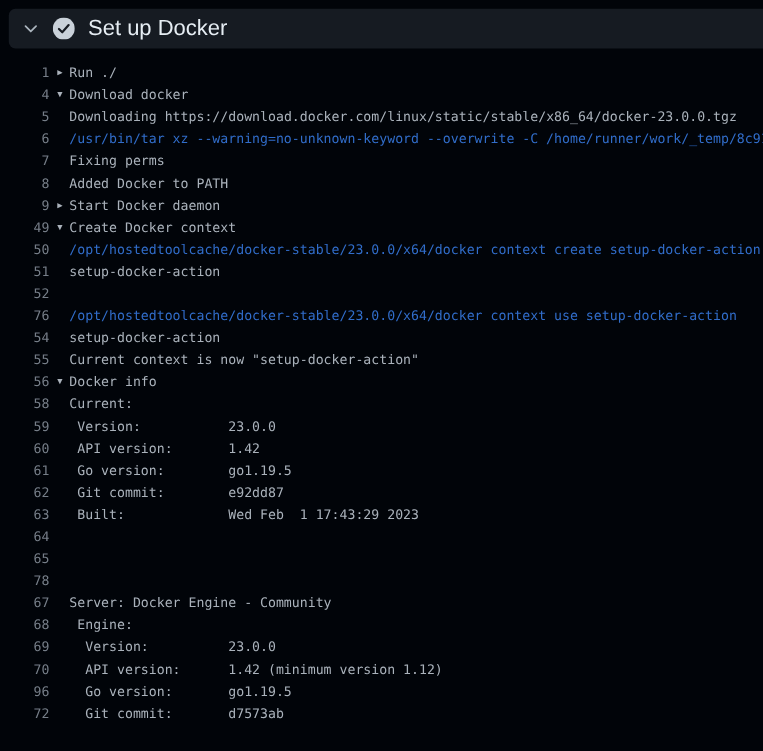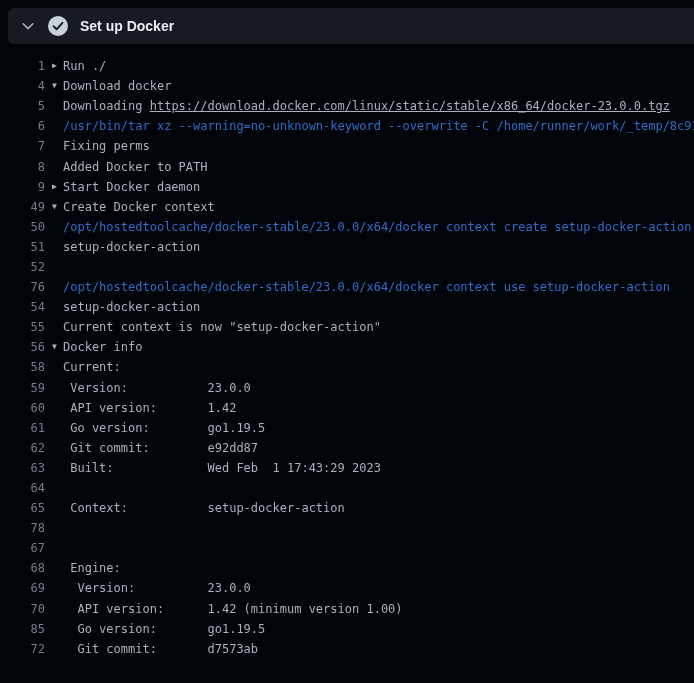--- a/index.html
+++ b/index.html
@@ -41,22 +41,22 @@
   }
   .status {
     width: 20px; height: 20px;
     margin-left: 12px;
     display: inline-flex;
     flex: none;
   }
   .title {
     margin-left: 12px;
     color: var(--header-text);
-    font-size: 14px;
-    font-weight: 700;
+    font-size: 20px;
+    font-weight: 400;
     white-space: nowrap;
     text-align: right;
   }
 
   .log {
     position: absolute;
     left: 0; right: 0; top: 44px; bottom: 0;
     padding-top: 12px;
     overflow: hidden;
     font-family: "DejaVu Sans Mono", "Liberation Mono", monospace;
@@ -77,21 +77,21 @@
   }
   .marker {
     flex: 0 0 18px;
     padding-left: 7px;
     font-size: 8px;
     line-height: 1;
     color: var(--text);
   }
   .text  { color: var(--text); }
   .text.command { color: var(--blue); }
-  .link { color: var(--text); text-decoration: underline; cursor: pointer; }
+  .link { color: var(--text); cursor: pointer; }
 </style>
 </head>
 <body>
 
 <div class="page">
 
   <header class="step-header">
     <span class="chev">
       <svg width="14" height="14" viewBox="0 0 16 16" aria-hidden="true">
         <path d="M2.5 5.5 L8 11 L13.5 5.5" fill="none" stroke="currentColor" stroke-width="1.8" stroke-linecap="round" stroke-linejoin="round"></path>
@@ -122,23 +122,23 @@
       <div class="log-line"><span class="num">54</span><span class="marker"></span><span class="text">setup-docker-action</span></div>
       <div class="log-line"><span class="num">55</span><span class="marker"></span><span class="text">Current context is now "setup-docker-action"</span></div>
       <div class="log-line group"><span class="num">56</span><span class="marker">▼</span><span class="text">Docker info</span></div>
       <div class="log-line"><span class="num">58</span><span class="marker"></span><span class="text">Current:</span></div>
       <div class="log-line"><span class="num">59</span><span class="marker"></span><span class="text"> Version:           23.0.0</span></div>
       <div class="log-line"><span class="num">60</span><span class="marker"></span><span class="text"> API version:       1.42</span></div>
       <div class="log-line"><span class="num">61</span><span class="marker"></span><span class="text"> Go version:        go1.19.5</span></div>
       <div class="log-line"><span class="num">62</span><span class="marker"></span><span class="text"> Git commit:        e92dd87</span></div>
       <div class="log-line"><span class="num">63</span><span class="marker"></span><span class="text"> Built:             Wed Feb  1 17:43:29 2023</span></div>
       <div class="log-line"><span class="num">64</span><span class="marker"></span></div>
-      <div class="log-line"><span class="num">65</span><span class="marker"></span><span class="text"> Context:           setup-docker-action</span></div>
+      <div class="log-line"><span class="num">65</span><span class="marker"></span></div>
       <div class="log-line"><span class="num">78</span><span class="marker"></span><span class="text"></span></div>
-      <div class="log-line"><span class="num">67</span><span class="marker"></span></div>
+      <div class="log-line"><span class="num">67</span><span class="marker"></span><span class="text">Server: Docker Engine - Community</span></div>
       <div class="log-line"><span class="num">68</span><span class="marker"></span><span class="text"> Engine:</span></div>
       <div class="log-line"><span class="num">69</span><span class="marker"></span><span class="text">  Version:          23.0.0</span></div>
-      <div class="log-line"><span class="num">70</span><span class="marker"></span><span class="text">  API version:      1.42 (minimum version 1.00)</span></div>
-      <div class="log-line"><span class="num">85</span><span class="marker"></span><span class="text">  Go version:       go1.19.5</span></div>
+      <div class="log-line"><span class="num">70</span><span class="marker"></span><span class="text">  API version:      1.42 (minimum version 1.12)</span></div>
+      <div class="log-line"><span class="num">96</span><span class="marker"></span><span class="text">  Go version:       go1.19.5</span></div>
       <div class="log-line"><span class="num">72</span><span class="marker"></span><span class="text">  Git commit:       d7573ab</span></div>
     </div>
 
 </div>
 
 </body></html>

